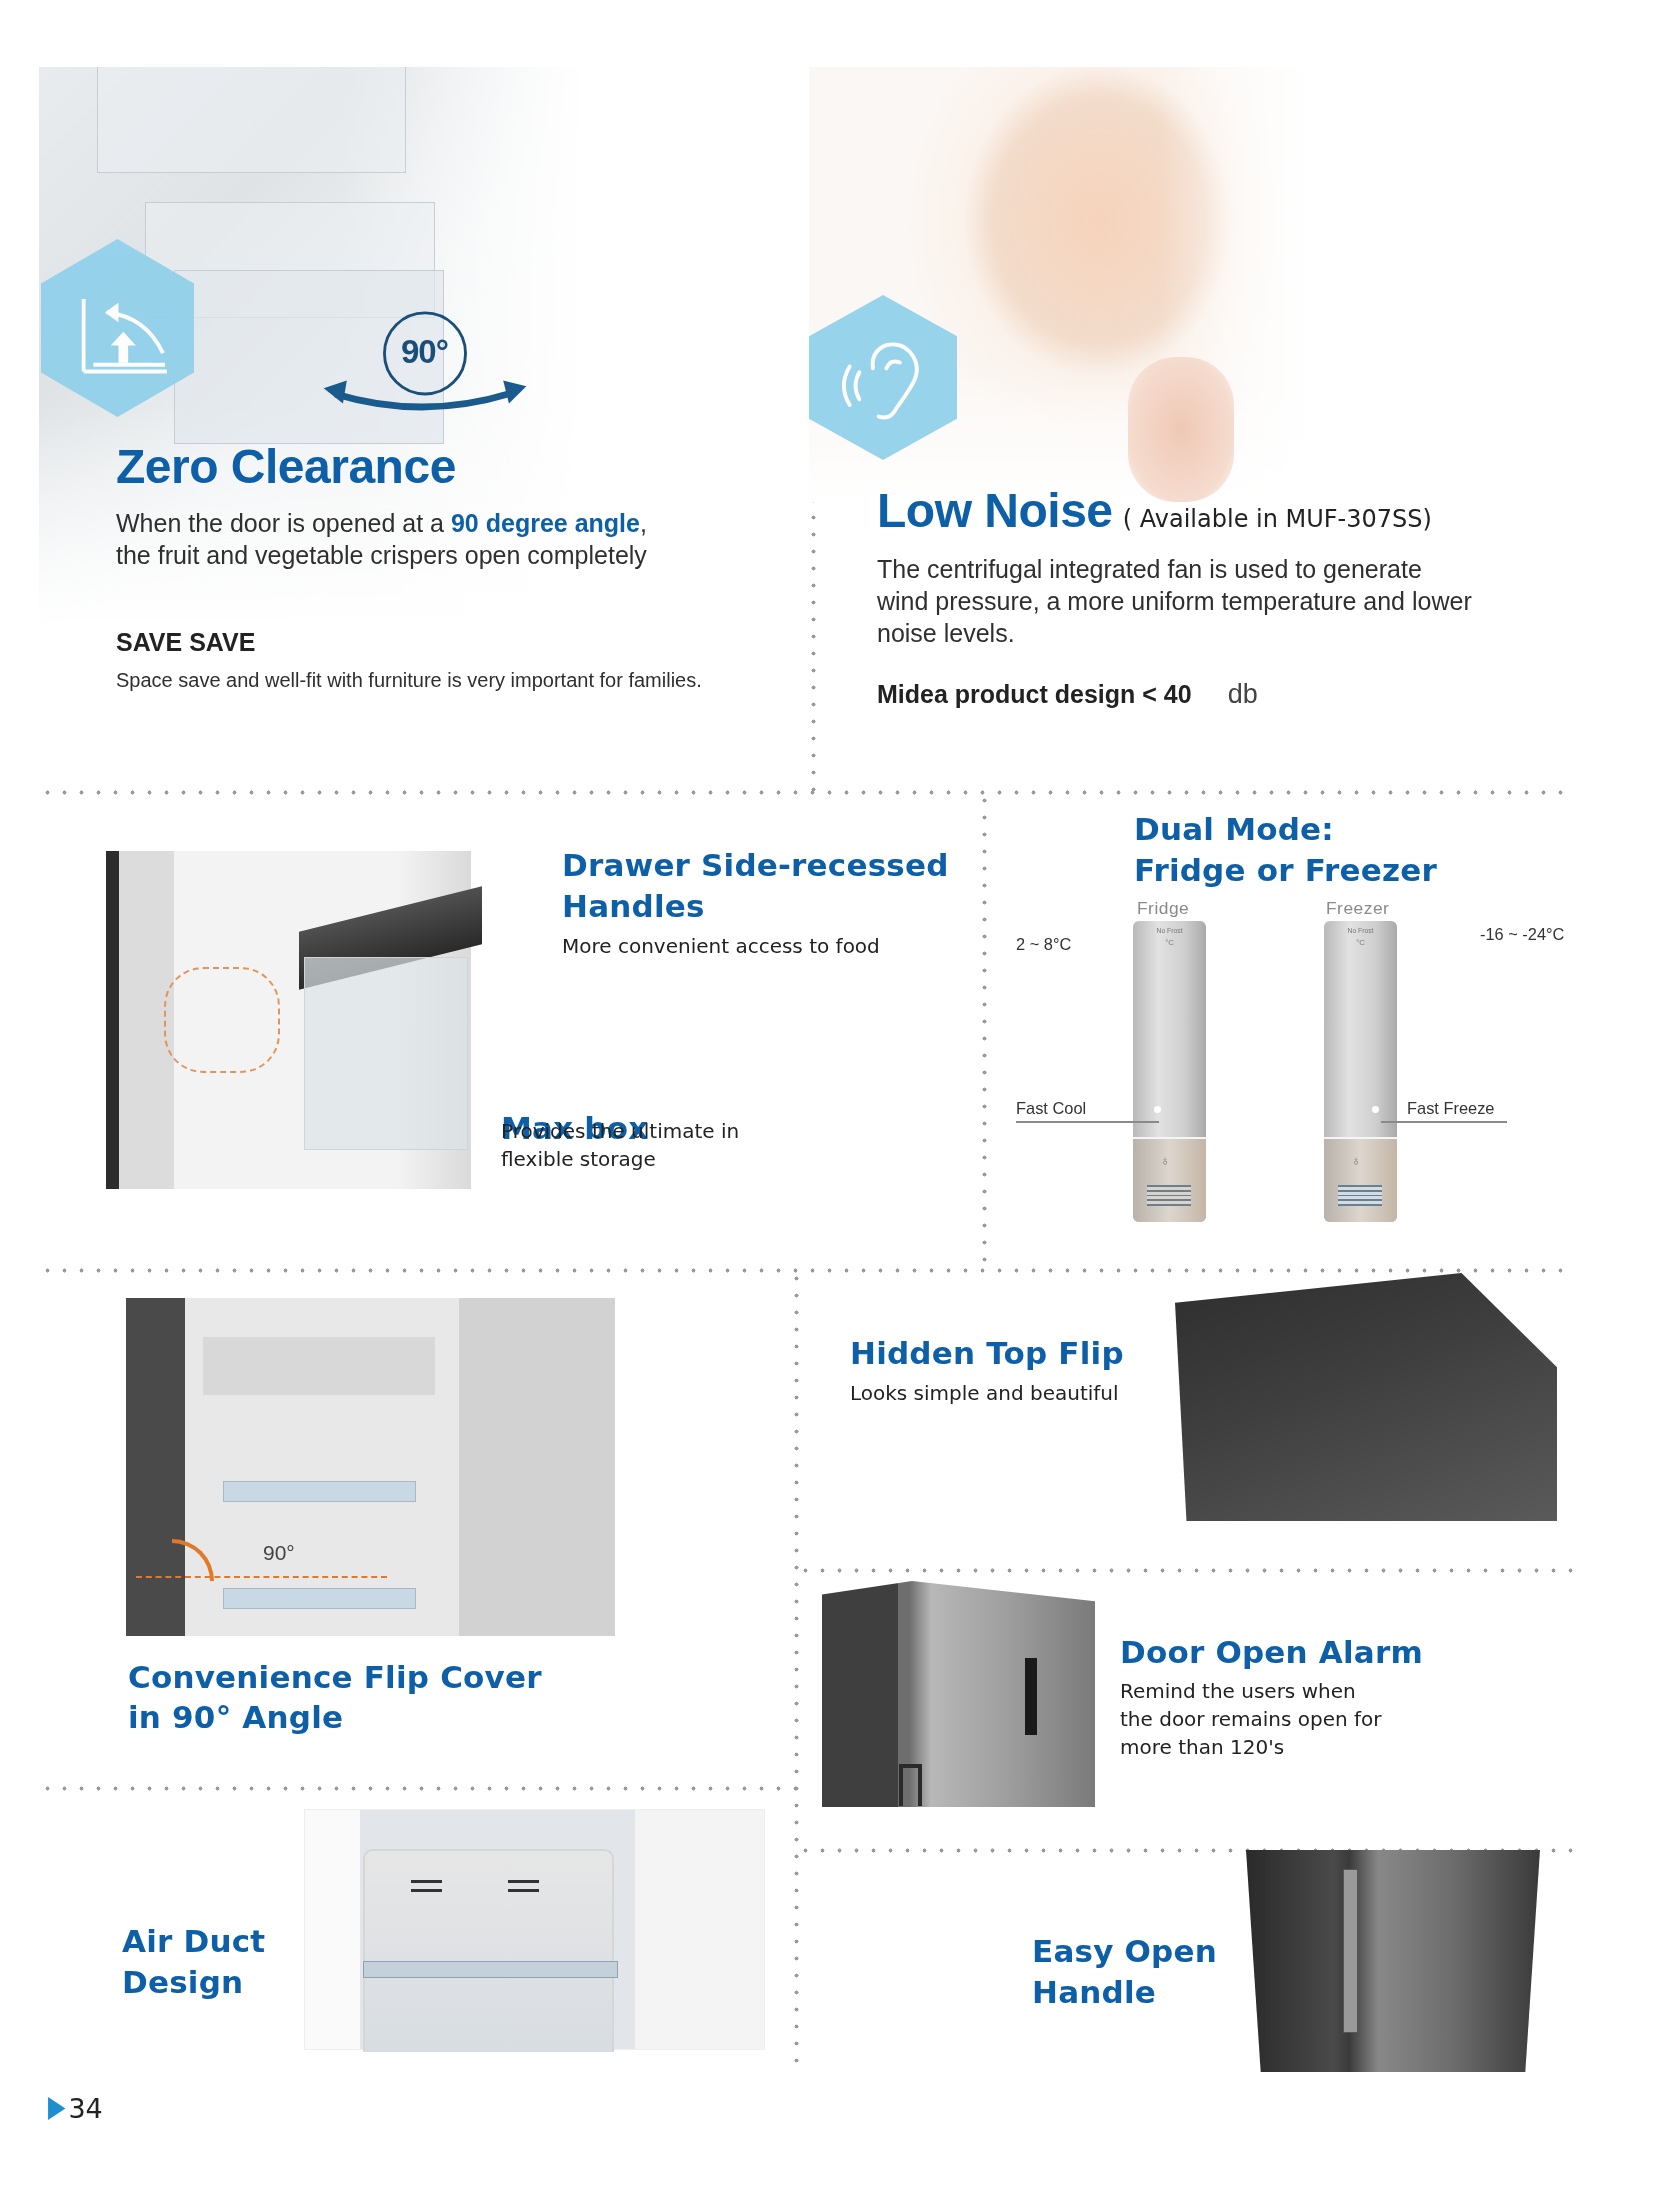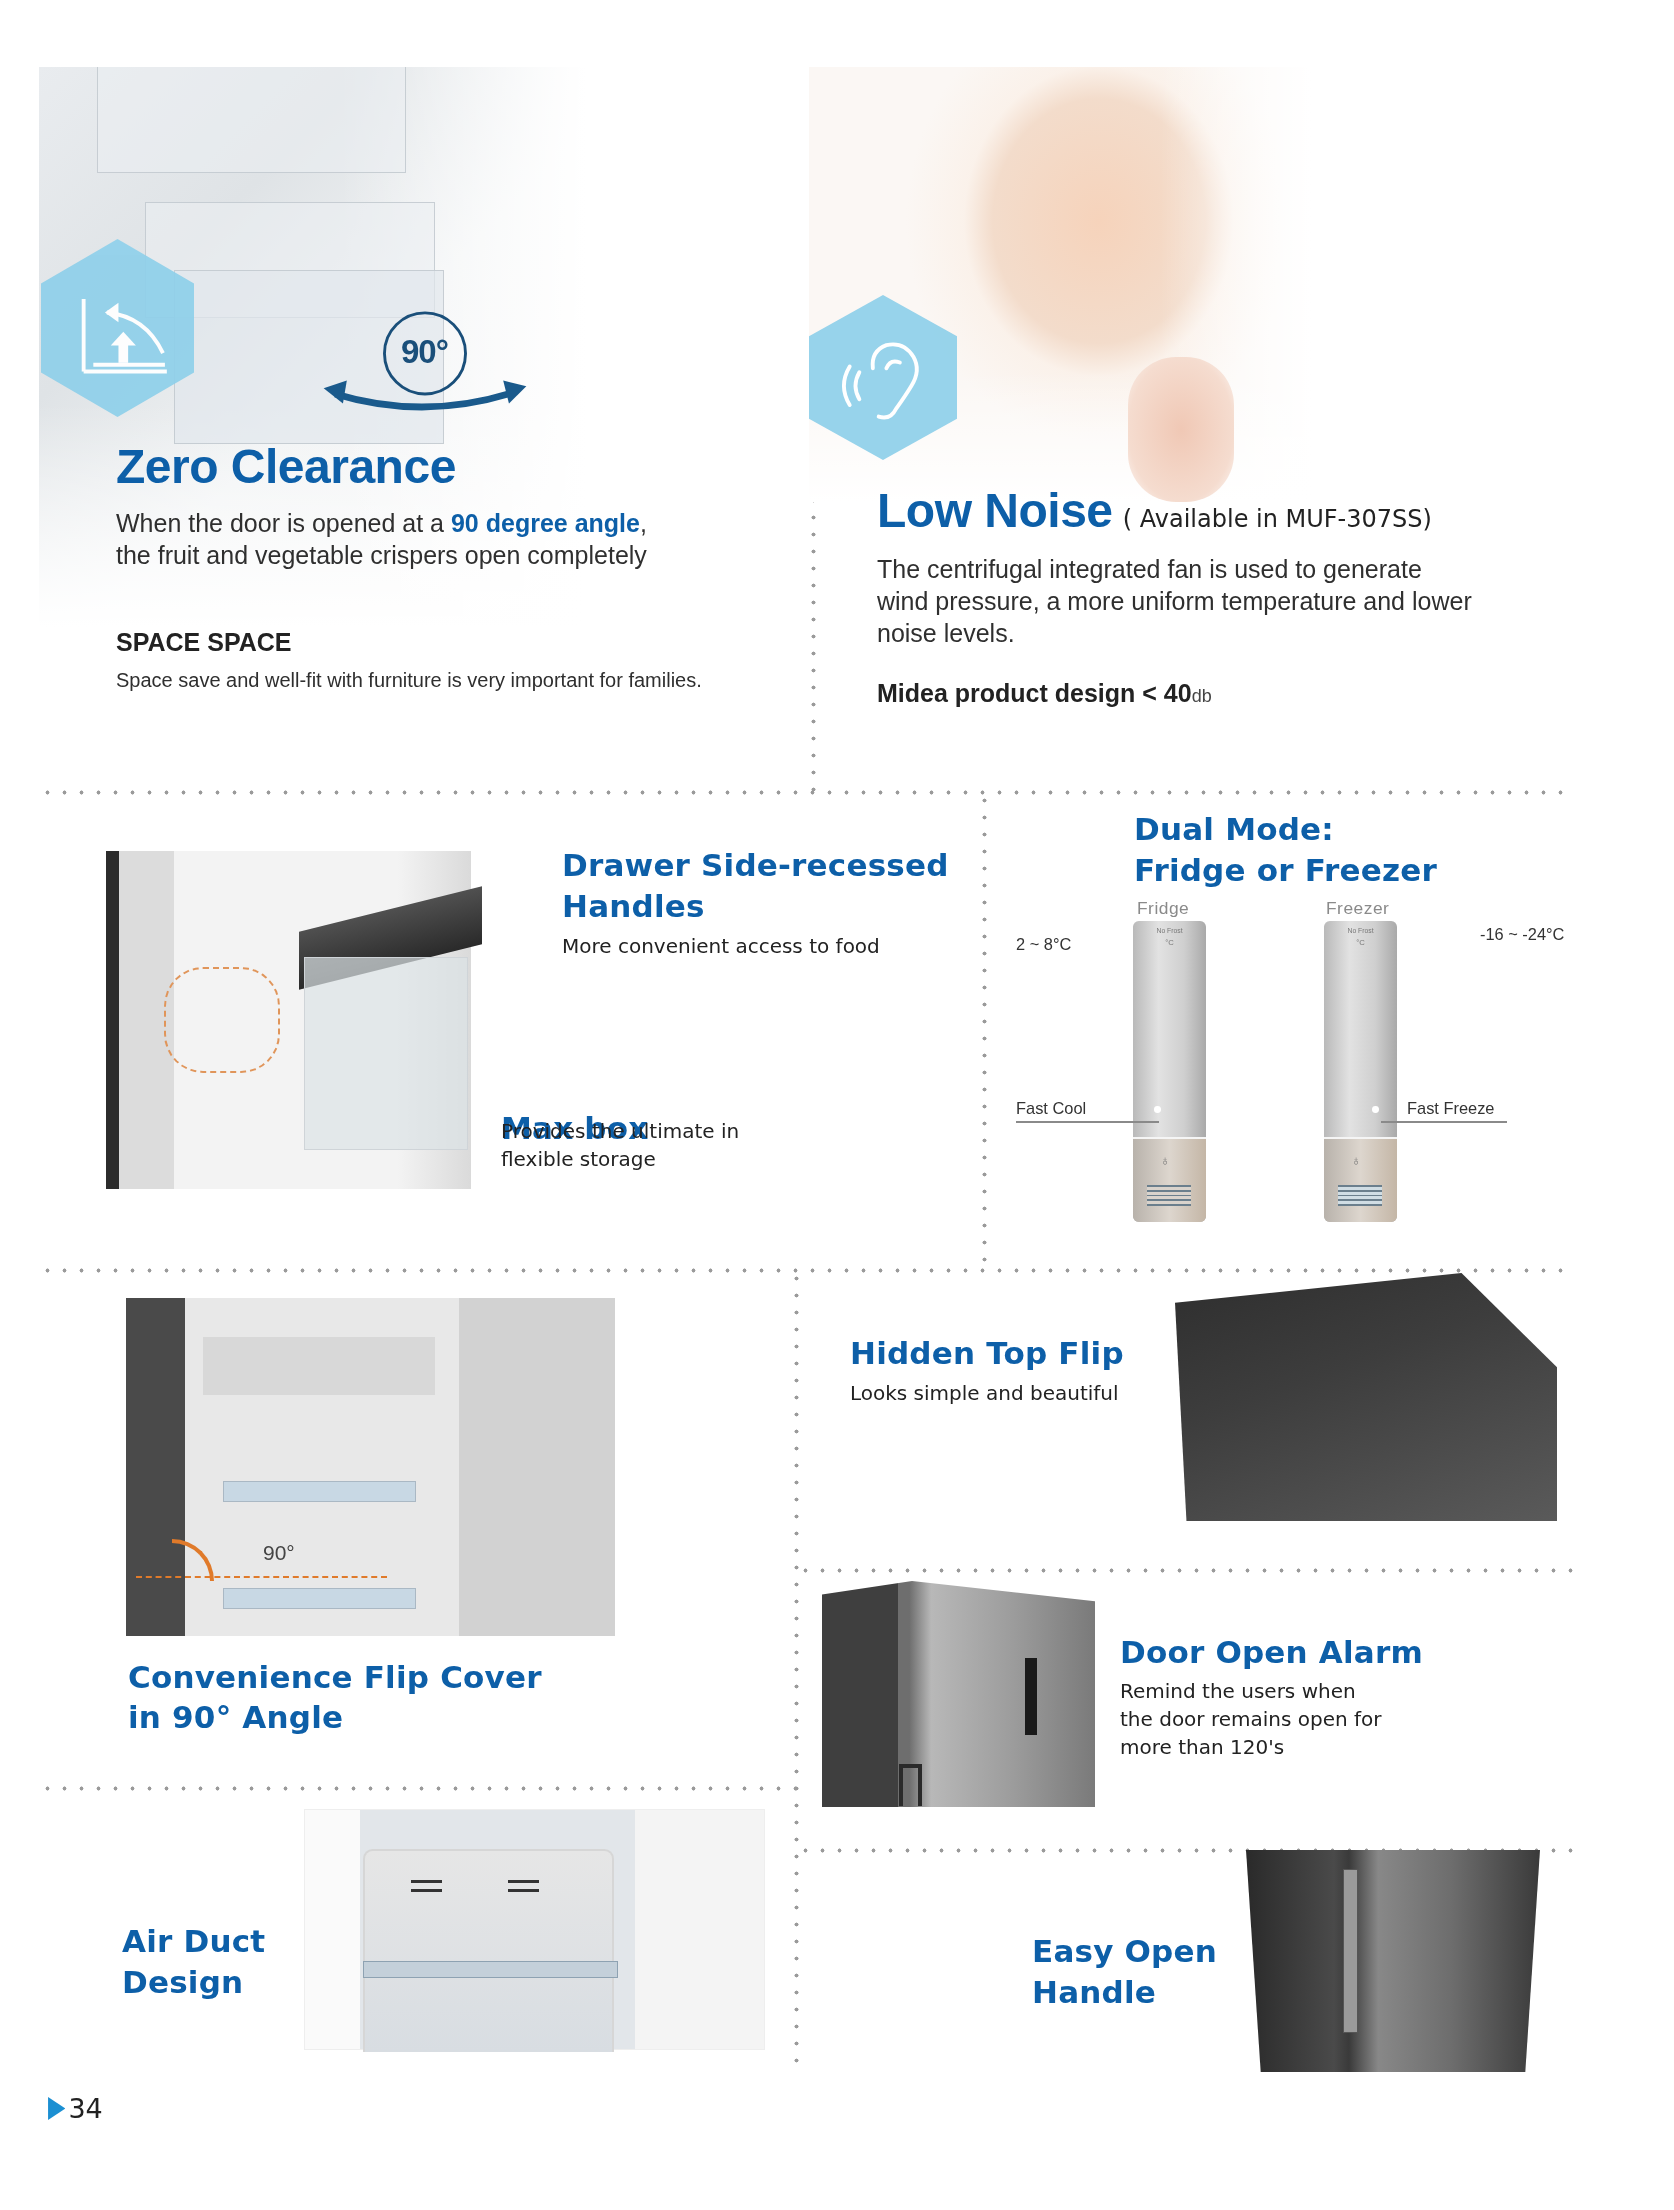--- a/index.html
+++ b/index.html
@@ -99,21 +99,21 @@
     <polygon points="220,82 196,76 202,100" fill="#1a5a8c"></polygon>
   </svg>
   <div class="abs" style="left:401px; top:333px; font-size:33px; font-weight:700; color:#1a4f7a; letter-spacing:-1px;">90°</div>
 
   <div class="abs h-big" style="left:116px; top:439px;">Zero Clearance</div>
 
   <p class="abs body-txt" style="left:116px; top:507px; width:541px;">
     <span>When the door is opened at a </span><strong class="blue">90 degree angle</strong><span>, the fruit and vegetable crispers open completely</span>
   </p>
 
-  <div class="abs" style="left:116px; top:628px; font-size:25px; font-weight:700; color:#222;">SPACE SPACE</div>
+  <div class="abs" style="left:116px; top:628px; font-size:25px; font-weight:700; color:#222;">SAVE SAVE</div>
   <p class="abs small-txt" style="left:116px; top:666px; width:599px;">Space save and well-fit with furniture is very important for families.</p>
 </section>
 
 <section>
   <div class="abs img-baby">
     <div class="baby-hand"></div>
   </div>
 
   <div class="hex" style="left:809px; top:295px; width:148px; height:165px;">
     <svg width="148" height="165" viewBox="0 0 153 171">
@@ -127,21 +127,21 @@
   </div>
 
   <div class="abs" style="left:877px; top:483px; white-space:nowrap;">
     <span class="h-big">Low Noise</span>
     <span style="font-family:'DejaVu Sans', sans-serif; font-size:24px; color:#222; margin-left:5.8px;">( Available in MUF-307SS)</span>
   </div>
 
   <p class="abs body-txt" style="left:877px; top:553px; width:599px;">The centrifugal integrated fan is used to generate wind pressure, a more uniform temperature and lower noise levels.</p>
 
   <div class="abs" style="left:877px; top:679px; font-size:25px; font-weight:700; color:#222;">
-    <span>Midea product design &lt; 40</span><span style="font-weight:400; font-size:18px; color:#444;">db</span>
+    <span>Midea product design &lt; 40</span><span style="font-weight:400; font-size:27px; color:#444;margin-left:36px;">db</span>
   </div>
 </section>
 
 <section>
   <div class="abs img-drawer">
     <div style="position:absolute; left:193px; top:58px; width:183px; height:58px; background:linear-gradient(180deg,#505050,#2a2a2a); transform:skewY(-14deg);"></div>
     <div style="position:absolute; left:198px; top:106px; width:164px; height:193px; background:rgba(220,226,230,0.7); border:1.9px solid #cfd4d8;"></div>
     <div style="position:absolute; left:58px; top:116px; width:116px; height:106px; border:2.9px dashed #e0955a; border-radius:39px;"></div>
   </div>
 

